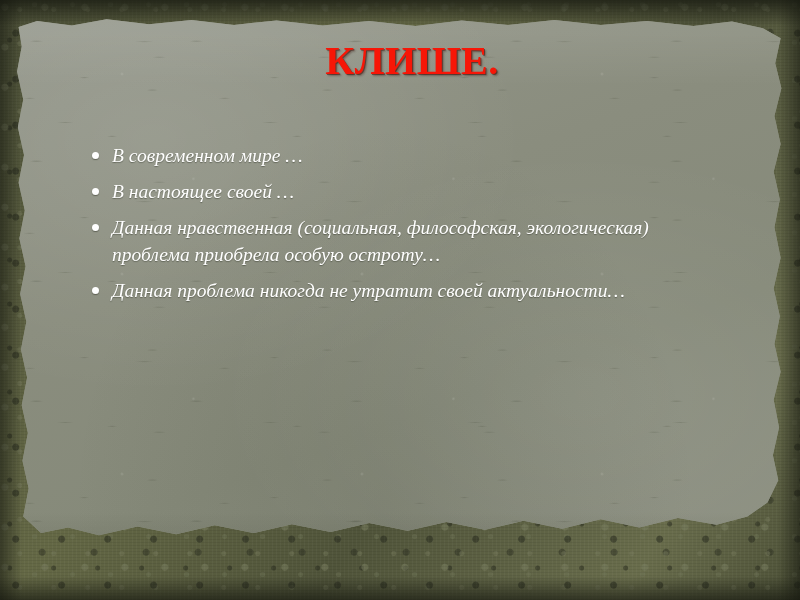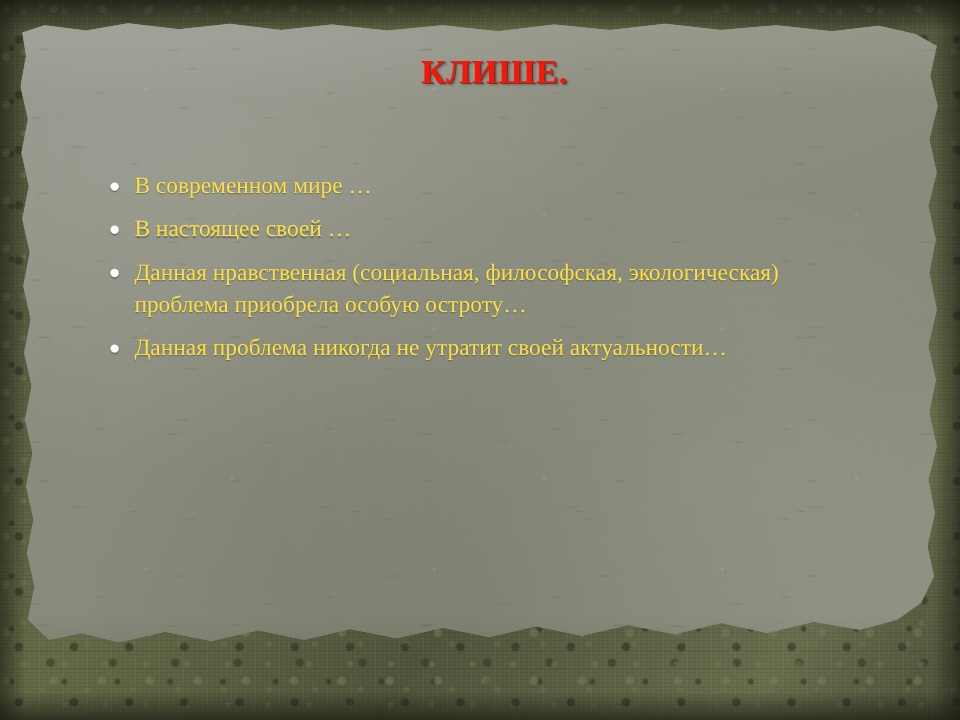--- a/index.html
+++ b/index.html
@@ -133,21 +133,21 @@
   #title {
     position: absolute;
     left: 232px;
     top: 42px;
     width: 360px;
     text-align: center;
     z-index: 5;
     color: #f71607;
     font-family: "Liberation Serif", serif;
     font-weight: bold;
-    font-size: 28px;
+    font-size: 40px;
     line-height: 38px;
     letter-spacing: 0.5px;
     text-shadow: 1px 1px 0 rgba(70,20,12,0.55), 2px 2px 2px rgba(50,14,8,0.35);
     pointer-events: none;
   }
   #title .tline { display: block; white-space: nowrap; }
 
   #bullets {
     position: absolute;
     left: 88px;
@@ -155,25 +155,26 @@
     width: 600px;
     z-index: 3;
     margin: 0;
     padding: 0;
     list-style: none;
   }
   #bullets li {
     position: relative;
     padding-left: 24px;
     margin: 0 0 9px 0;
-    color: #fde047;
+    color: #ffffff;
     font-family: "Liberation Serif", serif;
     font-size: 19.5px;
     line-height: 27px;
     text-shadow: 0 1px 1px rgba(45,48,36,0.45);
+    font-style: italic;
   }
   #bullets li .dot {
     position: absolute;
     left: 4px;
     top: 10px;
     width: 7px;
     height: 7px;
     border-radius: 50%;
     background: #ffffff;
     box-shadow: 0 1px 1px rgba(45,48,36,0.5);

